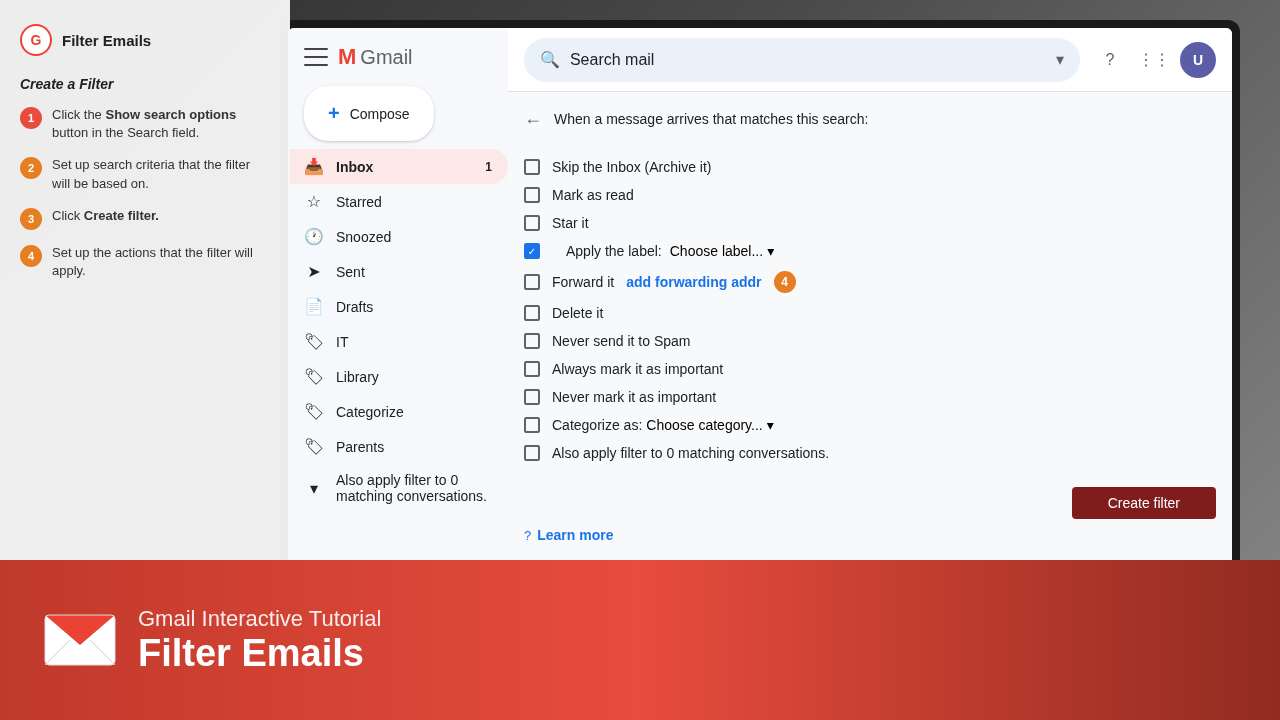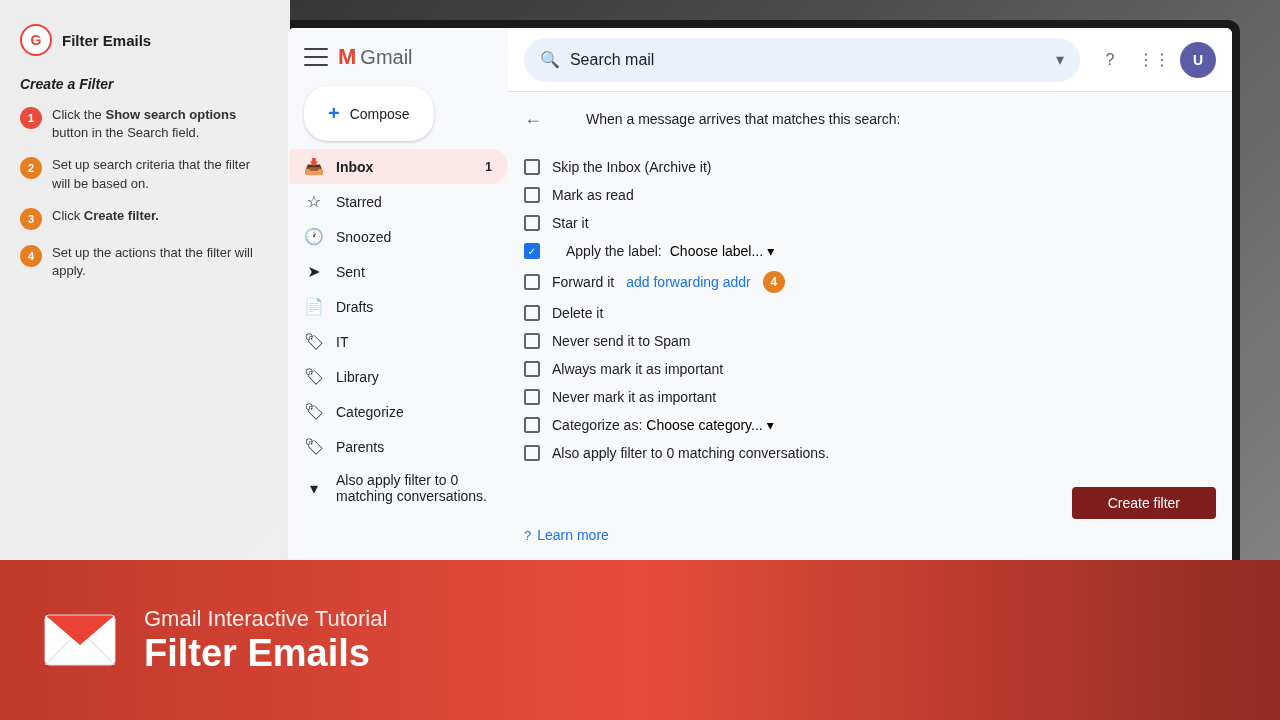--- a/index.html
+++ b/index.html
@@ -155,21 +155,21 @@
     .dialog-header {
       display: flex; align-items: center; gap: 12px;
       margin-bottom: 16px;
       padding-bottom: 8px;
     }
     .back-btn {
       background: none; border: none; cursor: pointer;
       color: #5f6368; font-size: 18px;
     }
     .dialog-title {
-      font-size: 14px; color: #202124; margin-left: 32px;
+      font-size: 14px; color: #202124;
     }
     .filter-option {
       display: flex; align-items: center; gap: 12px;
       padding: 6px 0;
       font-size: 14px; color: #202124;
     }
     .filter-checkbox {
       width: 16px; height: 16px;
       border: 2px solid #5f6368;
       border-radius: 2px;
@@ -186,20 +186,21 @@
     .apply-label-row {
       display: flex; align-items: center; gap: 8px; margin-left: 14px;
     }
     .label-dropdown {
       display: flex; align-items: center; gap: 4px;
       color: #000000; font-size: 14px; cursor: pointer;
     }
     .forward-link {
       color: #1a73e8; font-size: 14px; cursor: pointer;
       text-decoration: none;
+      font-weight: bold;
     }
     .step4-badge {
       width: 22px; height: 22px; border-radius: 50%;
       background: #e67e22; color: white;
       display: flex; align-items: center; justify-content: center;
       font-size: 12px; font-weight: bold;
       flex-shrink: 0;
     }
     .choose-category-row {
       display: flex; align-items: center; gap: 4px;
@@ -265,21 +266,21 @@
     .step-text {
       font-size: 13px; color: #333; line-height: 1.4;
     }
     .step-text strong { font-weight: 700; }
 
     
     .bottom-bar {
       position: absolute;
       bottom: 0; left: 0; right: 0; height: 160px;
       background: linear-gradient(to right, #c0392b, #e74c3c, #922b21);
-      display: flex; align-items: center; padding: 20px 40px; gap: 24px;
+      display: flex; align-items: center; padding: 20px 40px; gap: 18px;
     }
     .gmail-envelope-icon {
       width: 80px; height: 80px;
       flex-shrink: 0;
     }
     .bottom-text {
       color: white;
     }
     .bottom-subtitle {
       font-size: 22px; font-weight: 300; opacity: 0.9;

